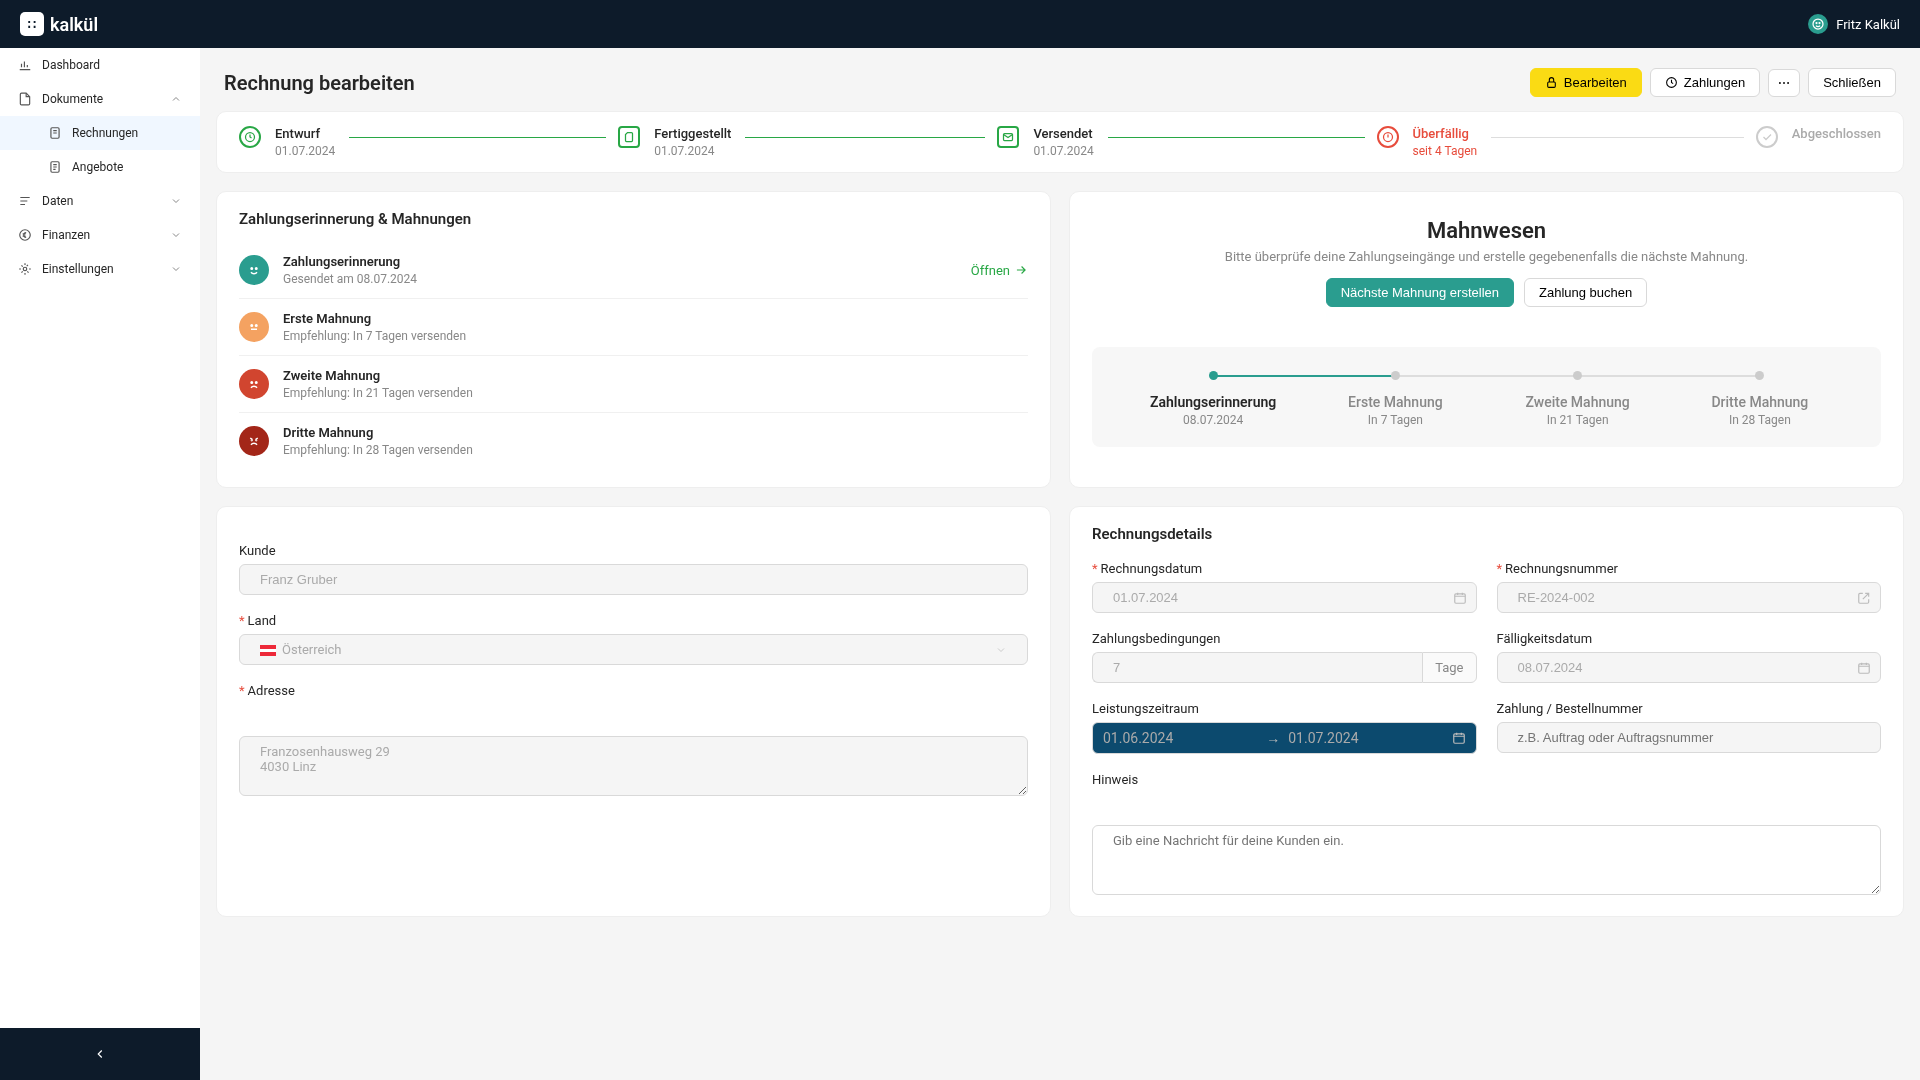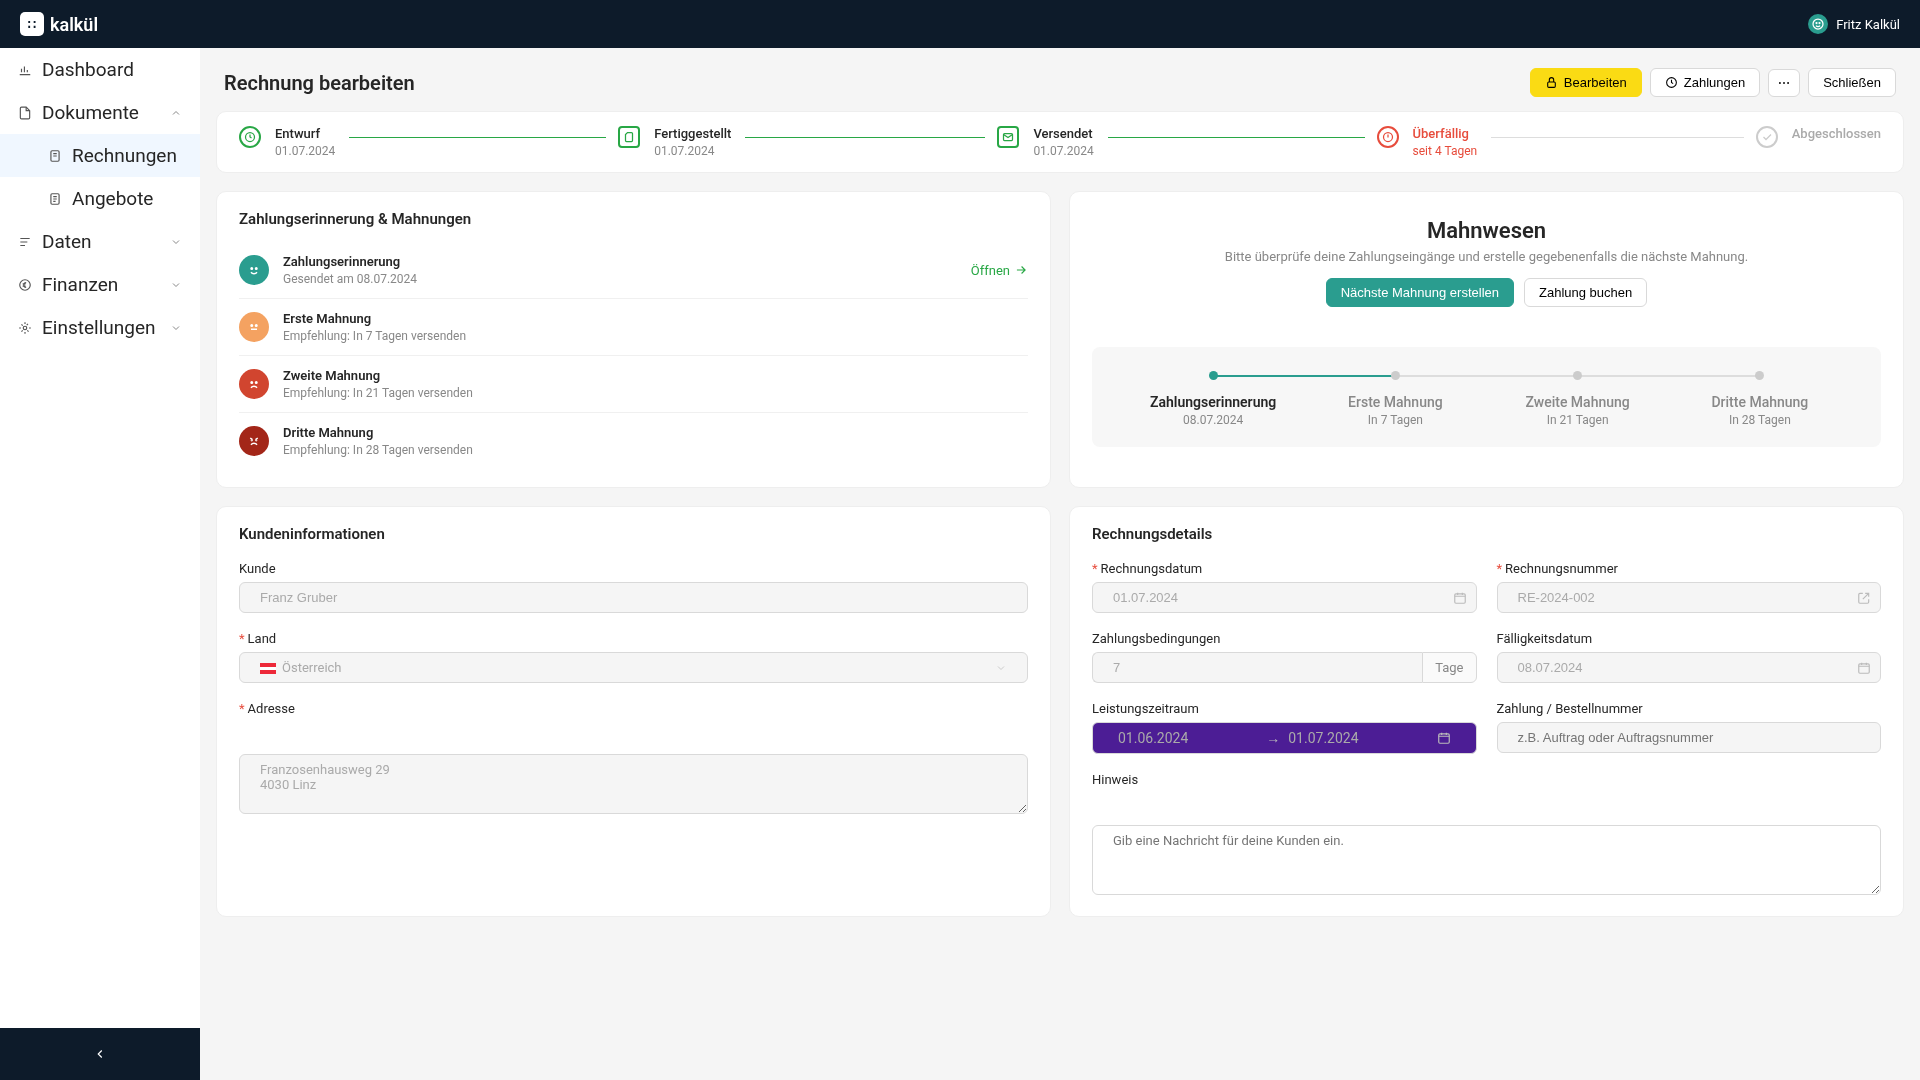--- a/index.html
+++ b/index.html
@@ -8,21 +8,21 @@
 
 .top-header { height: 48px; background: #0d1b2a; display: flex; align-items: center; justify-content: space-between; padding: 0 20px; color: #fff; }
 .logo { display: flex; align-items: center; gap: 6px; font-weight: 600; font-size: 18px; }
 .logo-icon { width: 24px; height: 24px; background: #fff; border-radius: 5px; display: flex; align-items: center; justify-content: center; color: #0d1b2a; font-weight: 900; font-size: 13px; }
 .user-chip { display: flex; align-items: center; gap: 8px; font-size: 13px; }
 .user-avatar { width: 20px; height: 20px; border-radius: 50%; background: #2a9d8f; display: flex; align-items: center; justify-content: center; font-size: 10px; }
 
 
 .app-body { display: flex; height: calc(1080px - 48px); }
 .sidebar { width: 200px; background: #fff; display: flex; flex-direction: column; position: relative; }
-.nav-item { display: flex; align-items: center; gap: 10px; padding: 10px 18px; font-size: 19px; color: #262626; cursor: pointer; }
+.nav-item { display: flex; align-items: center; gap: 10px; padding: 10px 18px; font-size: 12px; color: #262626; cursor: pointer; }
 .nav-item.sub { padding-left: 48px; }
 .nav-item.active { background: #f0f7ff; }
 .nav-chevron { margin-left: auto; color: #888; }
 .nav-icon { width: 14px; height: 14px; display: flex; align-items: center; justify-content: center; color: #555; }
 .sidebar-collapse { margin-top: auto; height: 52px; background: #0d1b2a; display: flex; align-items: center; justify-content: center; color: #fff; cursor: pointer; }
 
 .content { flex: 1; padding: 16px 16px; overflow-y: auto; background: #f5f5f5; }
 
 
 .page-head { display: flex; align-items: center; justify-content: space-between; padding: 4px 8px 14px 8px; }
@@ -93,21 +93,21 @@
 .input, .select, .textarea { width: 100%; border: 1px solid #d9d9d9; border-radius: 6px; padding: 7px 20px; font-size: 13px; background: #fff; color: #555; }
 .input:disabled, .select.disabled, .textarea:disabled { background: #f5f5f5; color: #aaa; }
 .input-wrap { position: relative; }
 .input-suffix { position: absolute; right: 10px; top: 50%; transform: translateY(-50%); color: #bbb; font-size: 13px; }
 .select { display: flex; align-items: center; justify-content: space-between; }
 .flag { display: inline-block; width: 16px; height: 11px; background: linear-gradient(#ed2939 33%, #fff 33% 66%, #ed2939 66%); margin-right: 6px; vertical-align: middle; }
 .textarea { min-height: 60px; resize: vertical; font-family: inherit; margin-top: 32px; }
 .addon { display: flex; }
 .addon .input { border-top-right-radius: 0; border-bottom-right-radius: 0; border-right: none; }
 .addon-label { border: 1px solid #d9d9d9; background: #fafafa; padding: 7px 12px; font-size: 13px; color: #888; border-top-right-radius: 6px; border-bottom-right-radius: 6px; }
-.range-wrap { border: 1px solid #d9d9d9; border-radius: 6px; padding: 7px 25px; background: #4c1d95; display: flex; align-items: center; gap: 8px; position: relative; }
+.range-wrap { border: 1px solid #d9d9d9; border-radius: 6px; padding: 7px 10px; background: #0c4a6e; display: flex; align-items: center; gap: 8px; position: relative; }
 .range-sep { color: #bbb; }
 
 svg { display: block; }
 </style>
 </head>
 <body>
 
 <div class="top-header">
   <div class="logo">
     <span class="logo-icon">∷</span>
@@ -426,21 +426,20 @@
             <div class="mahn-label">Dritte Mahnung</div>
             <div class="mahn-date">In 28 Tagen</div>
           </div>
         </div>
       </div>
     </div>
 
     <div class="grid-2" style="margin-top:18px">
 
       <div class="card">
-        <div class="section-title">Kundeninformationen</div>
         <div style="margin-top:18px">
           <div class="form-field" style="margin-bottom:18px">
             <div class="form-label">Kunde</div>
             <input class="input" disabled="" value="Franz Gruber" style="">
           </div>
           <div class="form-field" style="margin-bottom:18px">
             <div class="form-label"><span class="req">*</span><span>Land</span></div>
             <div class="select disabled" style="background:#f5f5f5;color:#aaa">
               <span><span class="flag"></span><span>Österreich</span></span>
               <span>

